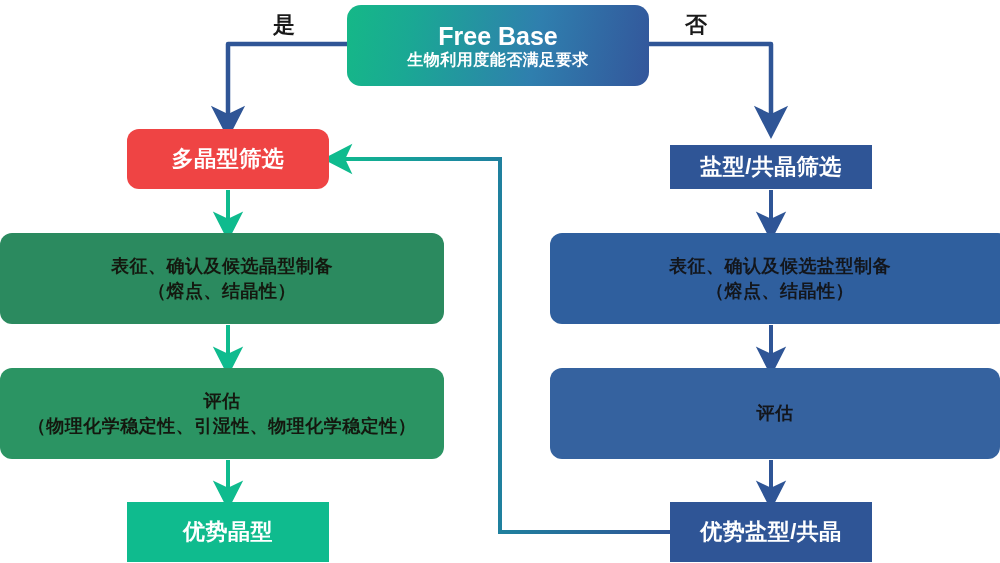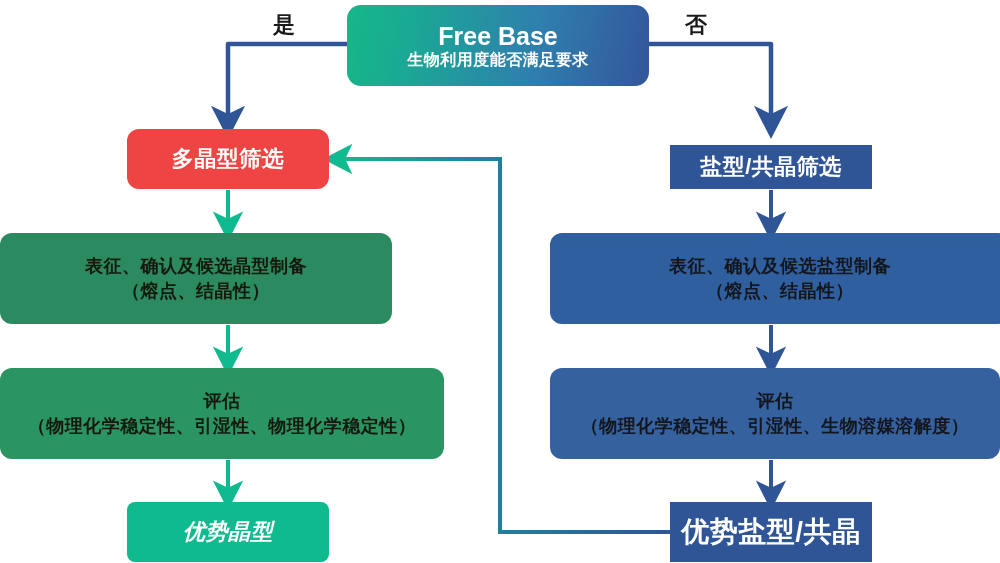--- a/index.html
+++ b/index.html
@@ -74,40 +74,39 @@
 
   
   #node-poly-screen {
     left: 127px; top: 129px; width: 202px; height: 60px;
     background: #ef4444;
     color: #ffffff;
     font-size: 22px;
     border-radius: 12px;
   }
   #node-poly-char {
-    left: 0px; top: 233px; width: 392px; height: 91px;
+    left: 0px; top: 233px; width: 444px; height: 91px;
     background: #2b8a5f;
     color: #14180f;
     font-size: 18px;
     border-radius: 12px;
   }
   #node-poly-eval {
     left: 0px; top: 368px; width: 444px; height: 91px;
     background: #2b9463;
     color: #14180f;
     font-size: 18px;
     border-radius: 12px;
   }
   #node-poly-result {
     left: 127px; top: 502px; width: 202px; height: 60px;
     background: #0fbb8e;
     color: #ffffff;
     font-size: 22px;
-    border-radius: 8px;
-    font-style: italic;
+    border-radius: 0;
   }
 
   
   #node-salt-screen {
     left: 670px; top: 129px; width: 202px; height: 44px;
     background: #2f5596;
     color: #ffffff;
     font-size: 22px;
     border-radius: 0;
     margin-top: 16px;
@@ -123,21 +122,21 @@
     left: 550px; top: 368px; width: 450px; height: 91px;
     background: #35629f;
     color: #13161c;
     font-size: 18px;
     border-radius: 12px;
   }
   #node-salt-result {
     left: 670px; top: 502px; width: 202px; height: 60px;
     background: #2f5596;
     color: #ffffff;
-    font-size: 28px;
+    font-size: 22px;
     border-radius: 0;
   }
 </style>
 </head>
 <body>
 
 <div id="stage">
 
   <svg id="svg-layer" viewBox="0 0 1000 563">
     <defs>
@@ -205,20 +204,19 @@
     <span class="line1">盐型/共晶筛选</span>
   </div>
 
   <div class="node" id="node-salt-char">
     <span class="line1">表征、确认及候选盐型制备</span>
     <span class="line2">（熔点、结晶性）</span>
   </div>
 
   <div class="node" id="node-salt-eval">
     <span class="line1">评估</span>
-    <span class="line2">（物理化学稳定性、引湿性、生物溶媒溶解度）</span>
   </div>
 
   <div class="node" id="node-salt-result">
     <span class="line1">优势盐型/共晶</span>
   </div>
 
 </div>
 
 </body></html>

